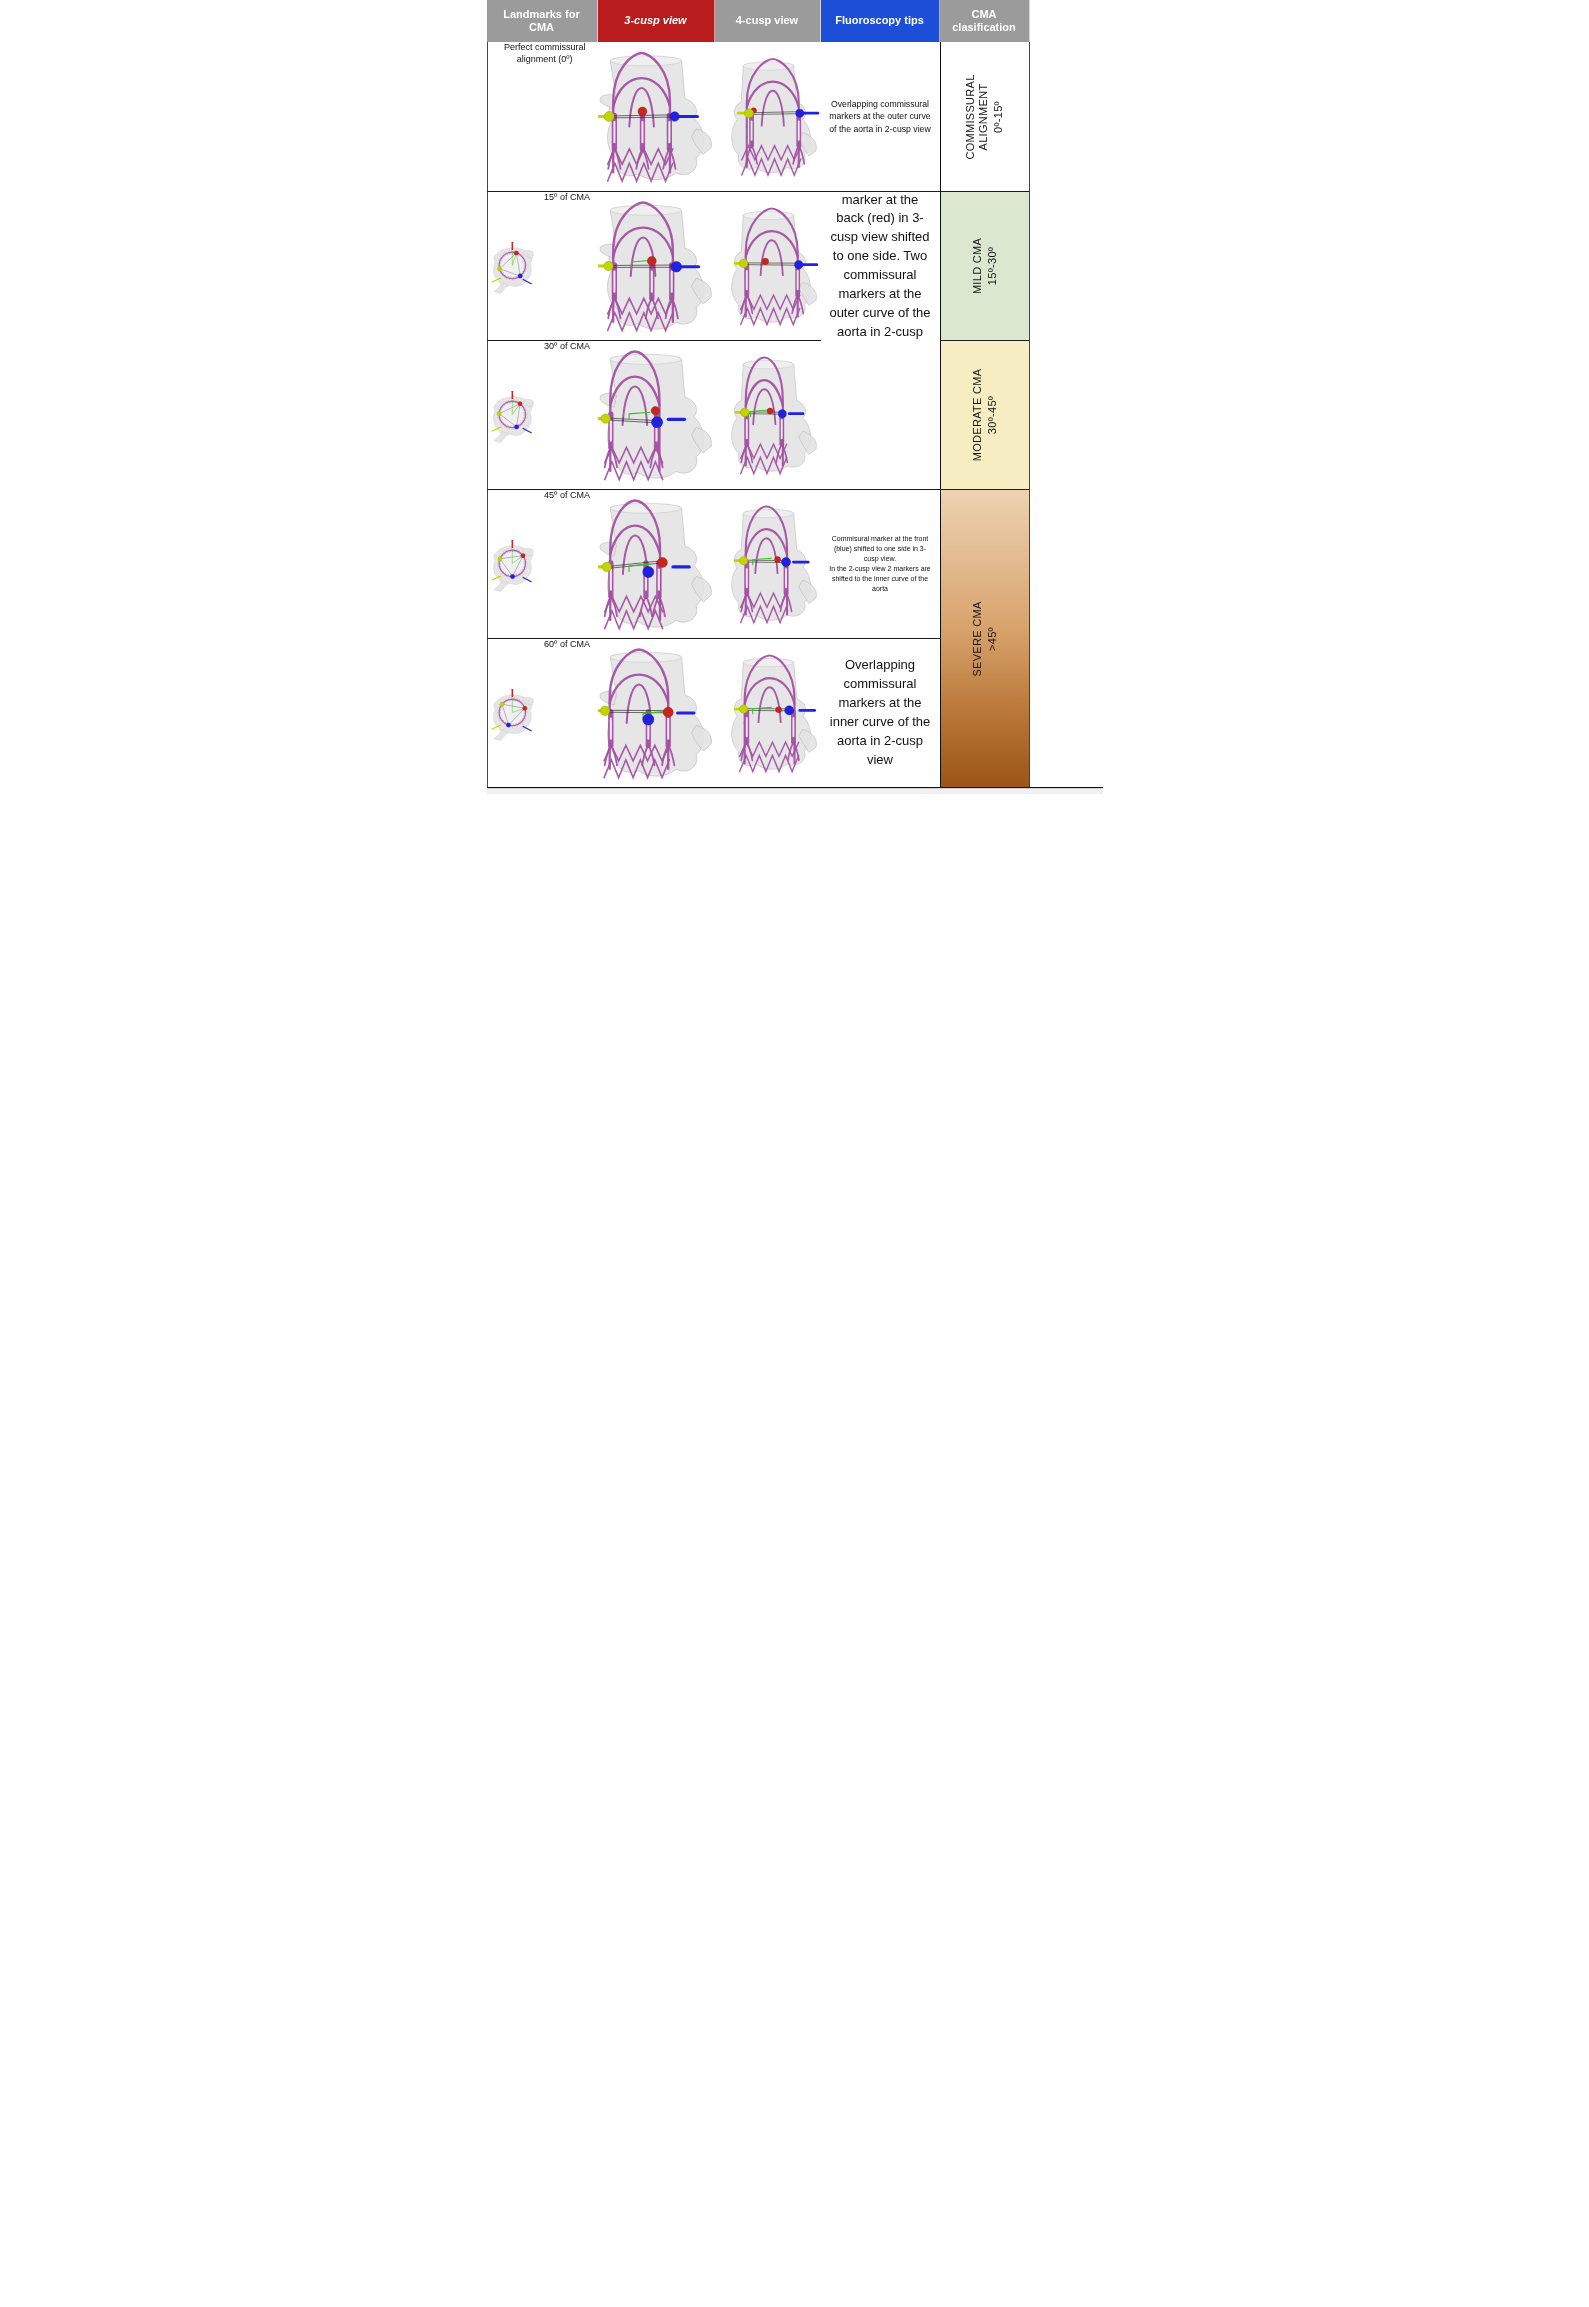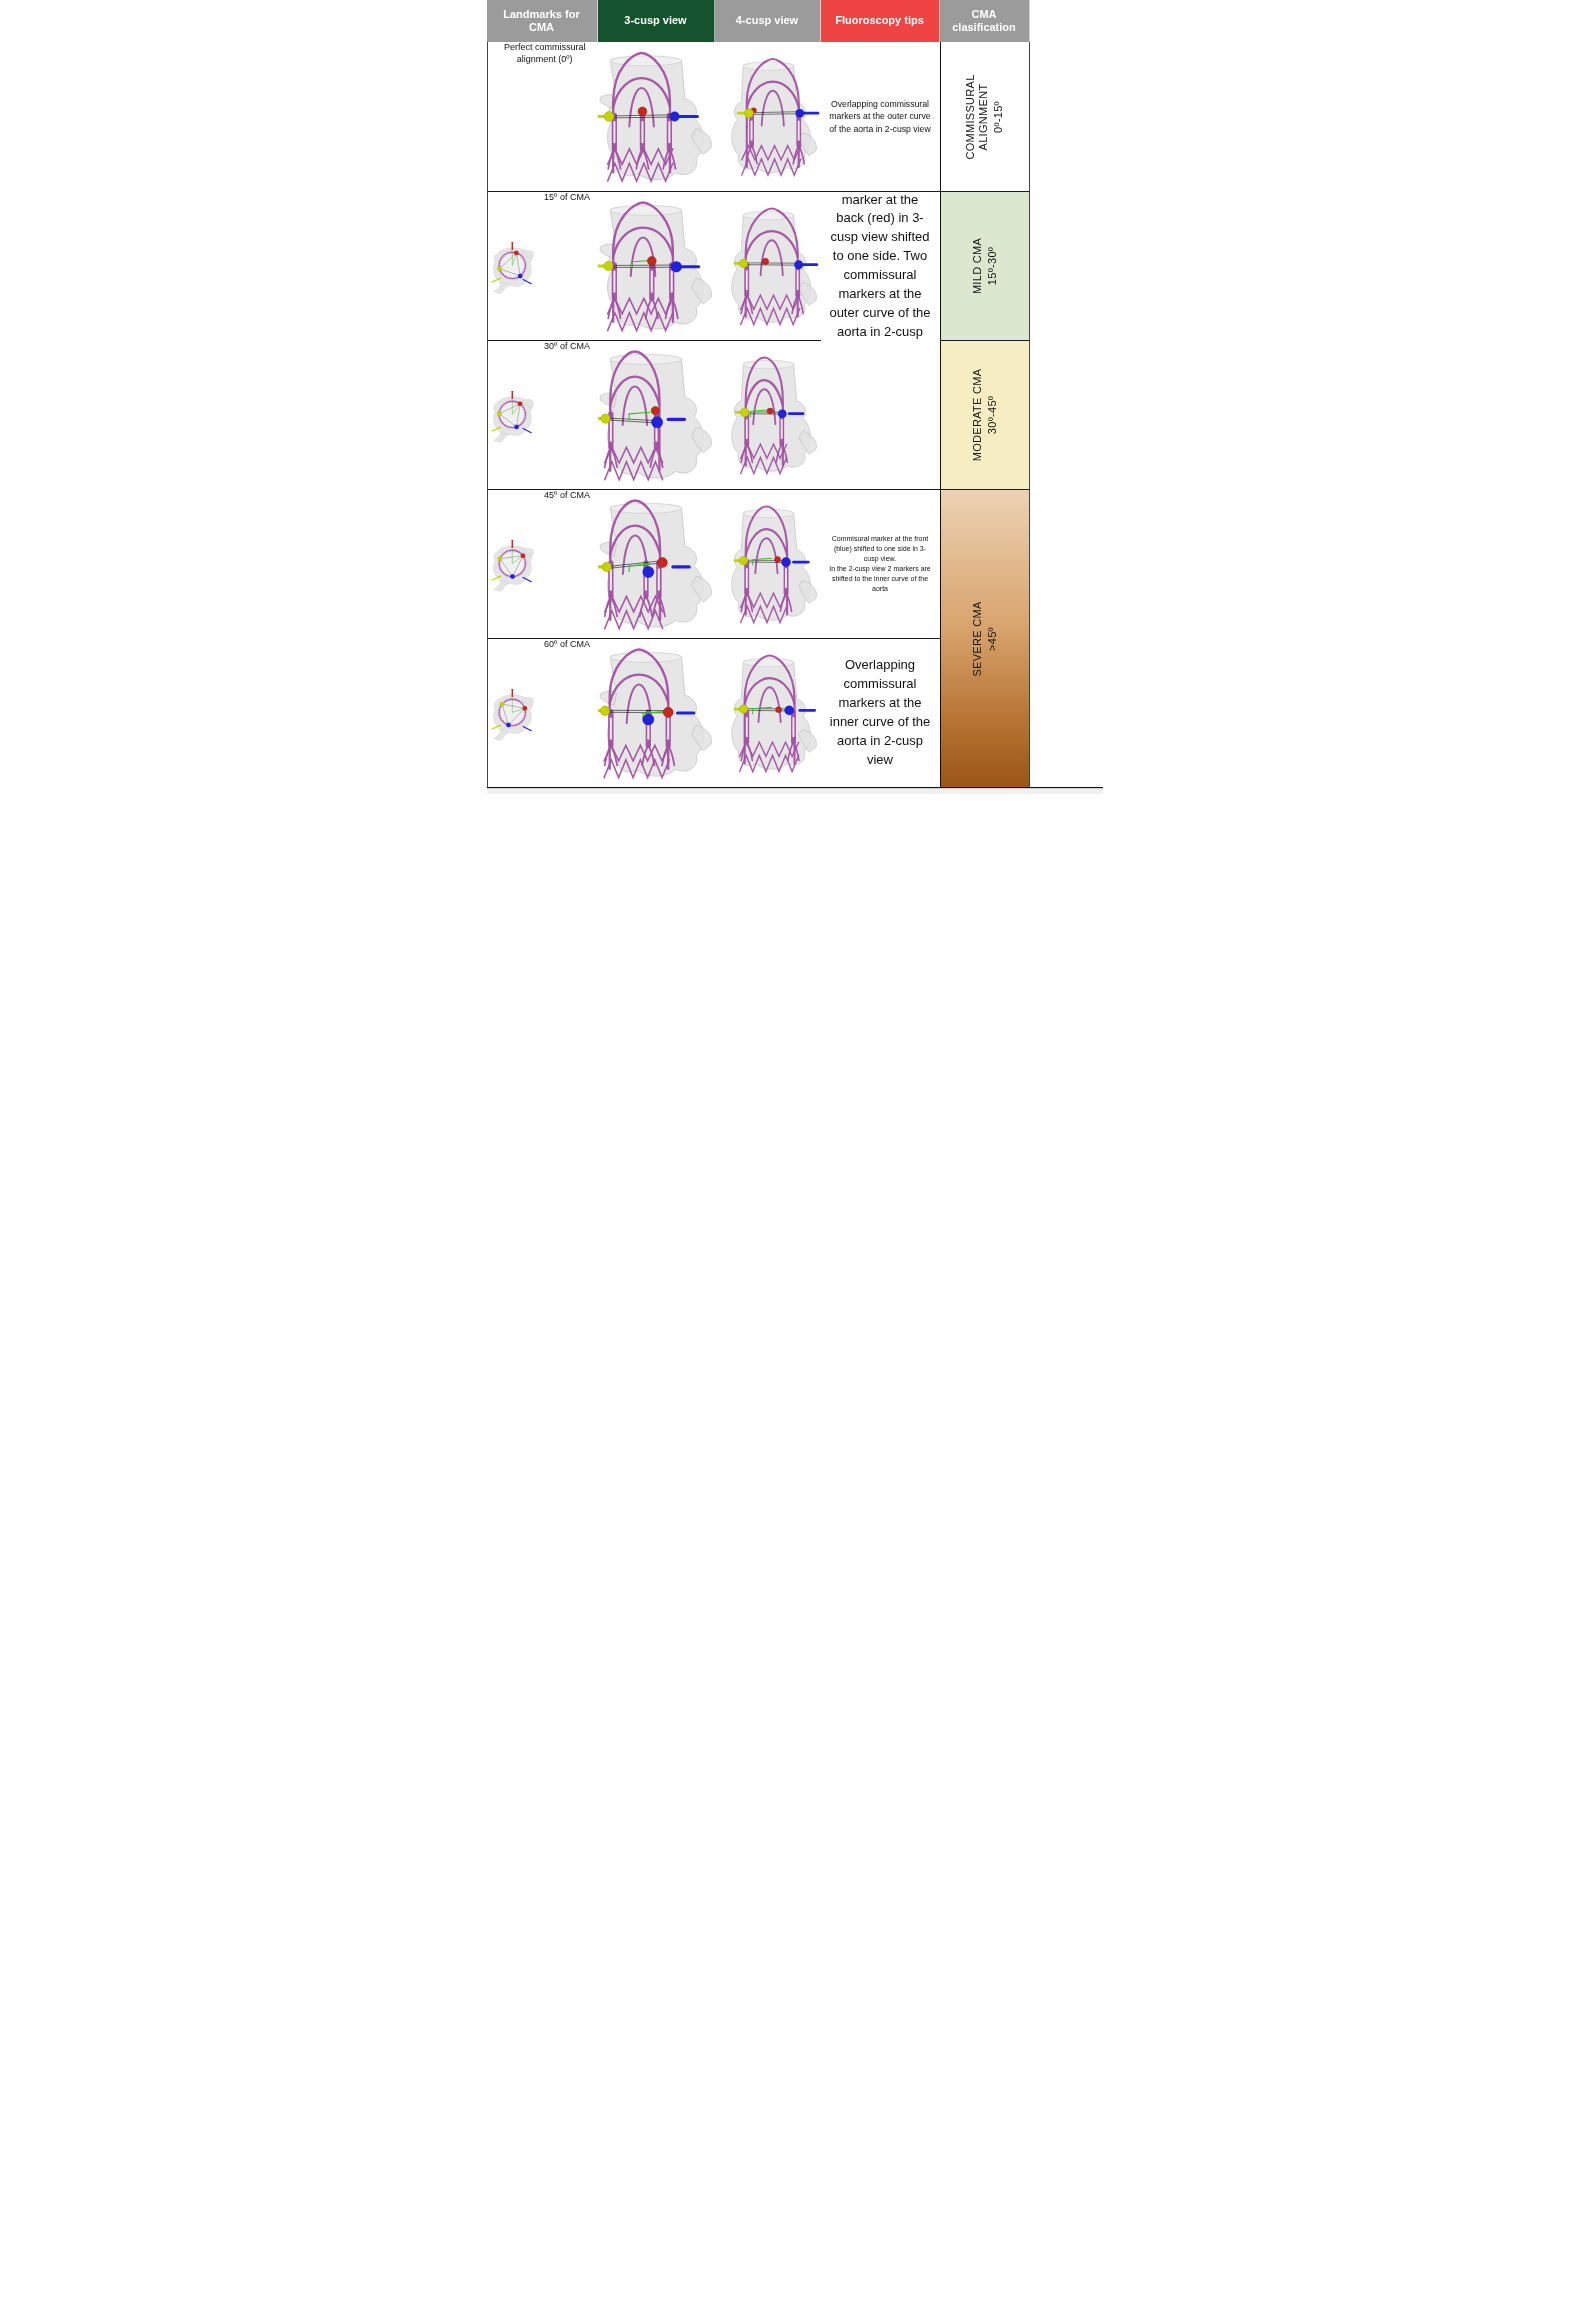--- a/index.html
+++ b/index.html
@@ -35,23 +35,23 @@
   .bottom-strip{height:5.4px;background:#f0f0f0;border-top:0.5px solid #cfcfcf;}
 </style>
 </head>
 <body>
 
 <div class="fig">
   <div class="table-outer">
     <div class="table">
 
       <div class="hcell" style="background: rgb(155, 155, 155);">Landmarks for CMA</div>
-      <div class="hcell" style="background: #14532d;">3-cusp view</div>
+      <div class="hcell" style="background: #b91c1c; font-style: italic;">3-cusp view</div>
       <div class="hcell" style="background: rgb(155, 155, 155);">4-cusp view</div>
-      <div class="hcell" style="background: #ef4444;">Fluoroscopy tips</div>
+      <div class="hcell" style="background: #1d4ed8;">Fluoroscopy tips</div>
       <div class="hcell" style="background: rgb(155, 155, 155);">CMA clasification</div>
 
       <div class="cell c1 r2 edgeL">
         <div class="lm-wrap">
           <div class="lm-svg">
               <svg viewBox="0 0 210 250">
                 <path d="M34,64 C52,28 158,24 178,62 C200,74 202,98 188,106 C202,140 194,174 166,192 C158,214 118,224 96,212 C70,226 44,212 42,190 C16,174 8,134 24,104 C12,86 20,68 34,64 Z" fill="#e3e3e3" stroke="#b9b9b9" stroke-width="1.3" opacity="0.92"></path>
                 <path d="M58,198 C46,216 32,232 18,242 L50,250 C64,236 76,222 84,208 Z" fill="#e3e3e3" stroke="#b9b9b9" stroke-width="1.3" opacity="0.92"></path>
                 <path d="M158,52 C178,42 198,48 206,60 L200,84 C182,84 164,74 152,64 Z" fill="#e3e3e3" stroke="#b9b9b9" stroke-width="1.3" opacity="0.92"></path>
                 <circle cx="105" cy="118" r="58" fill="#f0f0f0"></circle>

